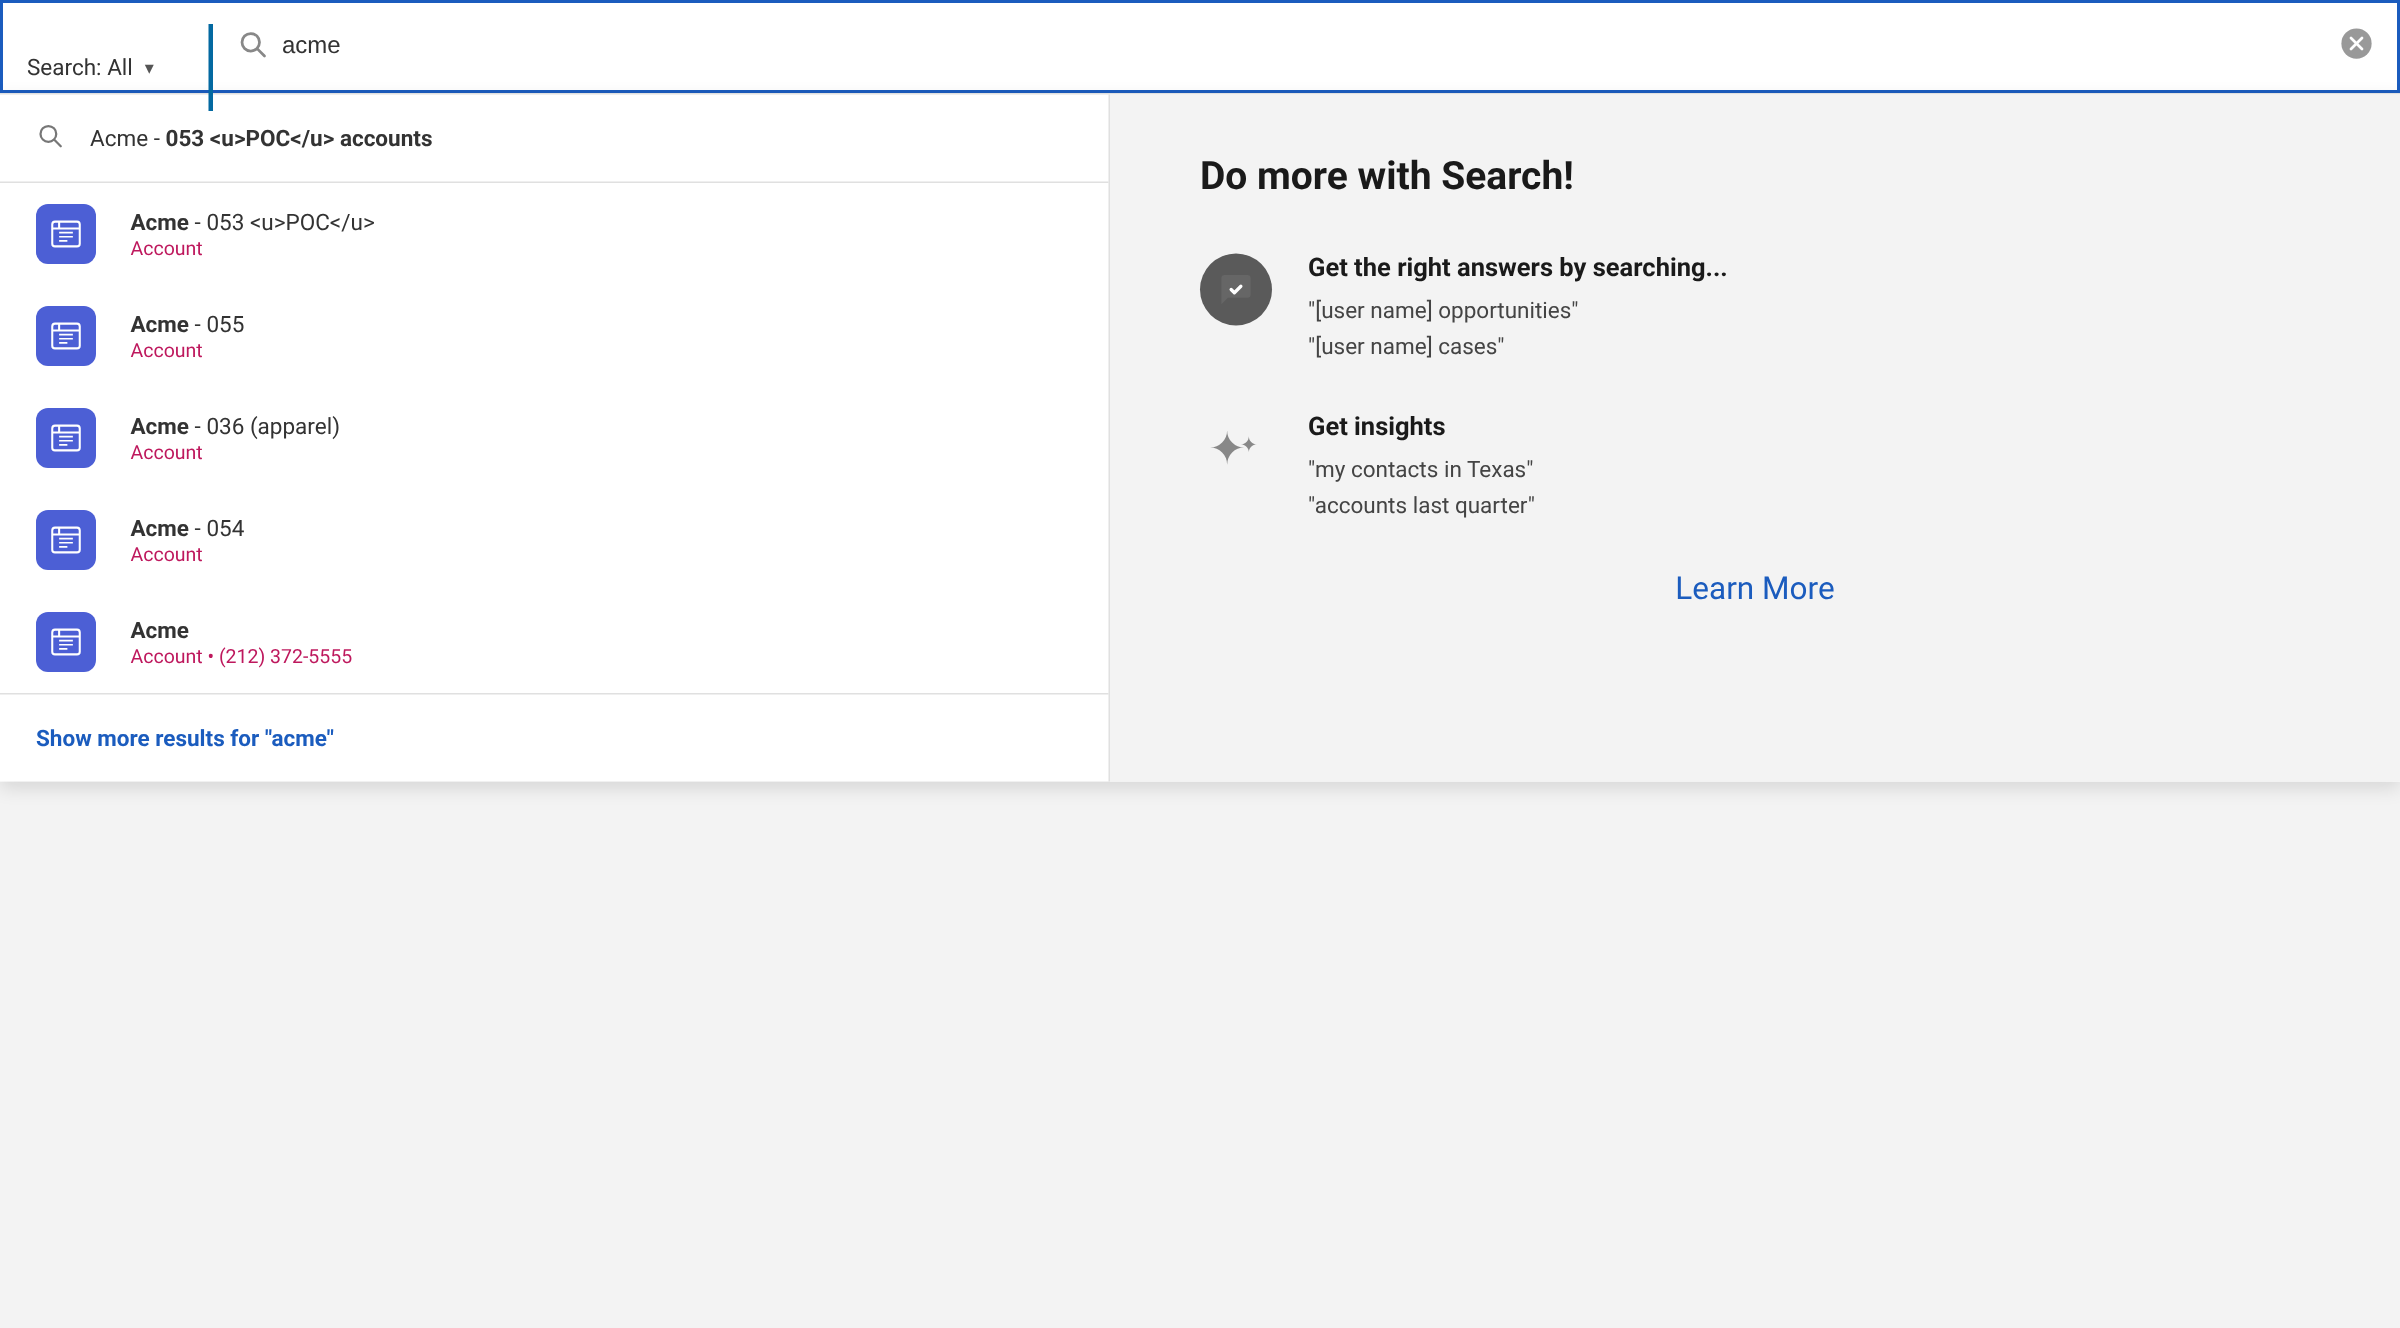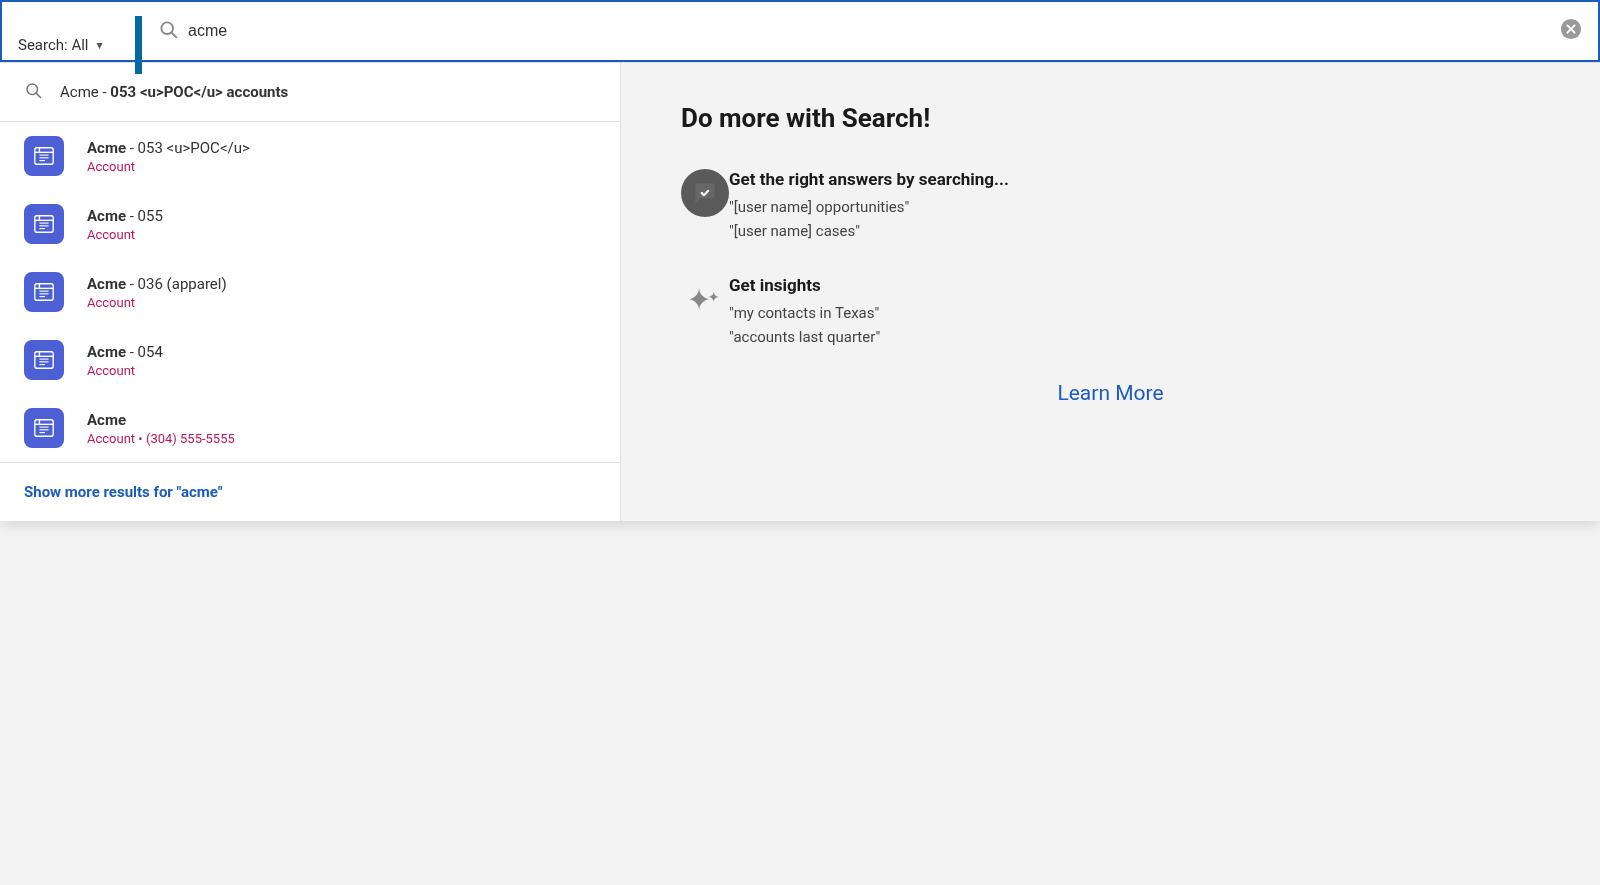--- a/index.html
+++ b/index.html
@@ -24,21 +24,21 @@
       align-items: center;
       border: 2px solid #1b5cbe;
       background: #fff;
       height: 62px;
     }
 
     .search-type-selector {
       display: flex;
       align-items: center;
       padding: 0 16px;
-      border-right: 7px solid #0369a1;
+      border-right: 3px solid #0369a1;
       height: 100%;
       cursor: pointer;
       white-space: nowrap;
       min-width: 140px;
       font-size: 15px;
       color: #333;
       gap: 8px;
       margin-top: 28px;
     }
 
@@ -75,21 +75,21 @@
     }
 
     .dropdown-panel {
       display: flex;
       background: #fff;
       border-top: 1px solid #e0e0e0;
       box-shadow: 0 4px 12px rgba(0,0,0,0.12);
     }
 
     .left-panel {
-      width: 621px;
+      width: 740px;
       border-right: 1px solid #e0e0e0;
     }
 
     .suggestions-section {
       border-bottom: 1px solid #e0e0e0;
     }
 
     .suggestion-item {
       display: flex;
       align-items: center;
@@ -180,20 +180,21 @@
     .promo-title {
       font-size: 26px;
       font-weight: 700;
       color: #1a1a1a;
       margin-bottom: 36px;
     }
 
     .promo-item {
       display: flex;
       align-items: flex-start;
+      gap: 24px;
       margin-bottom: 32px;
       margin-top: 27px;
     }
 
     .promo-icon-wrapper {
       width: 48px;
       height: 48px;
       background: #666;
       border-radius: 50%;
       display: flex;
@@ -357,21 +358,21 @@
               <rect x="2" y="3" width="20" height="18" rx="2" fill="none" stroke="white" stroke-width="1.5"></rect>
               <line x1="2" y1="8" x2="22" y2="8" stroke="white" stroke-width="1.5"></line>
               <line x1="7" y1="3" x2="7" y2="8" stroke="white" stroke-width="1.5"></line>
               <line x1="7" y1="11" x2="17" y2="11" stroke="white" stroke-width="1.2"></line>
               <line x1="7" y1="14" x2="17" y2="14" stroke="white" stroke-width="1.2"></line>
               <line x1="7" y1="17" x2="13" y2="17" stroke="white" stroke-width="1.2"></line>
             </svg>
           </div>
           <div class="result-info">
             <span class="result-title"><strong>Acme</strong></span>
-            <span class="result-subtitle">Account • (304) 555-5555</span>
+            <span class="result-subtitle">Account • (212) 372-5555</span>
           </div>
         </div>
 
       </div>
 
       <div class="show-more">Show more results for "acme"</div>
     </div>
 
     <div class="right-panel">
       <h2 class="promo-title">Do more with Search!</h2>

